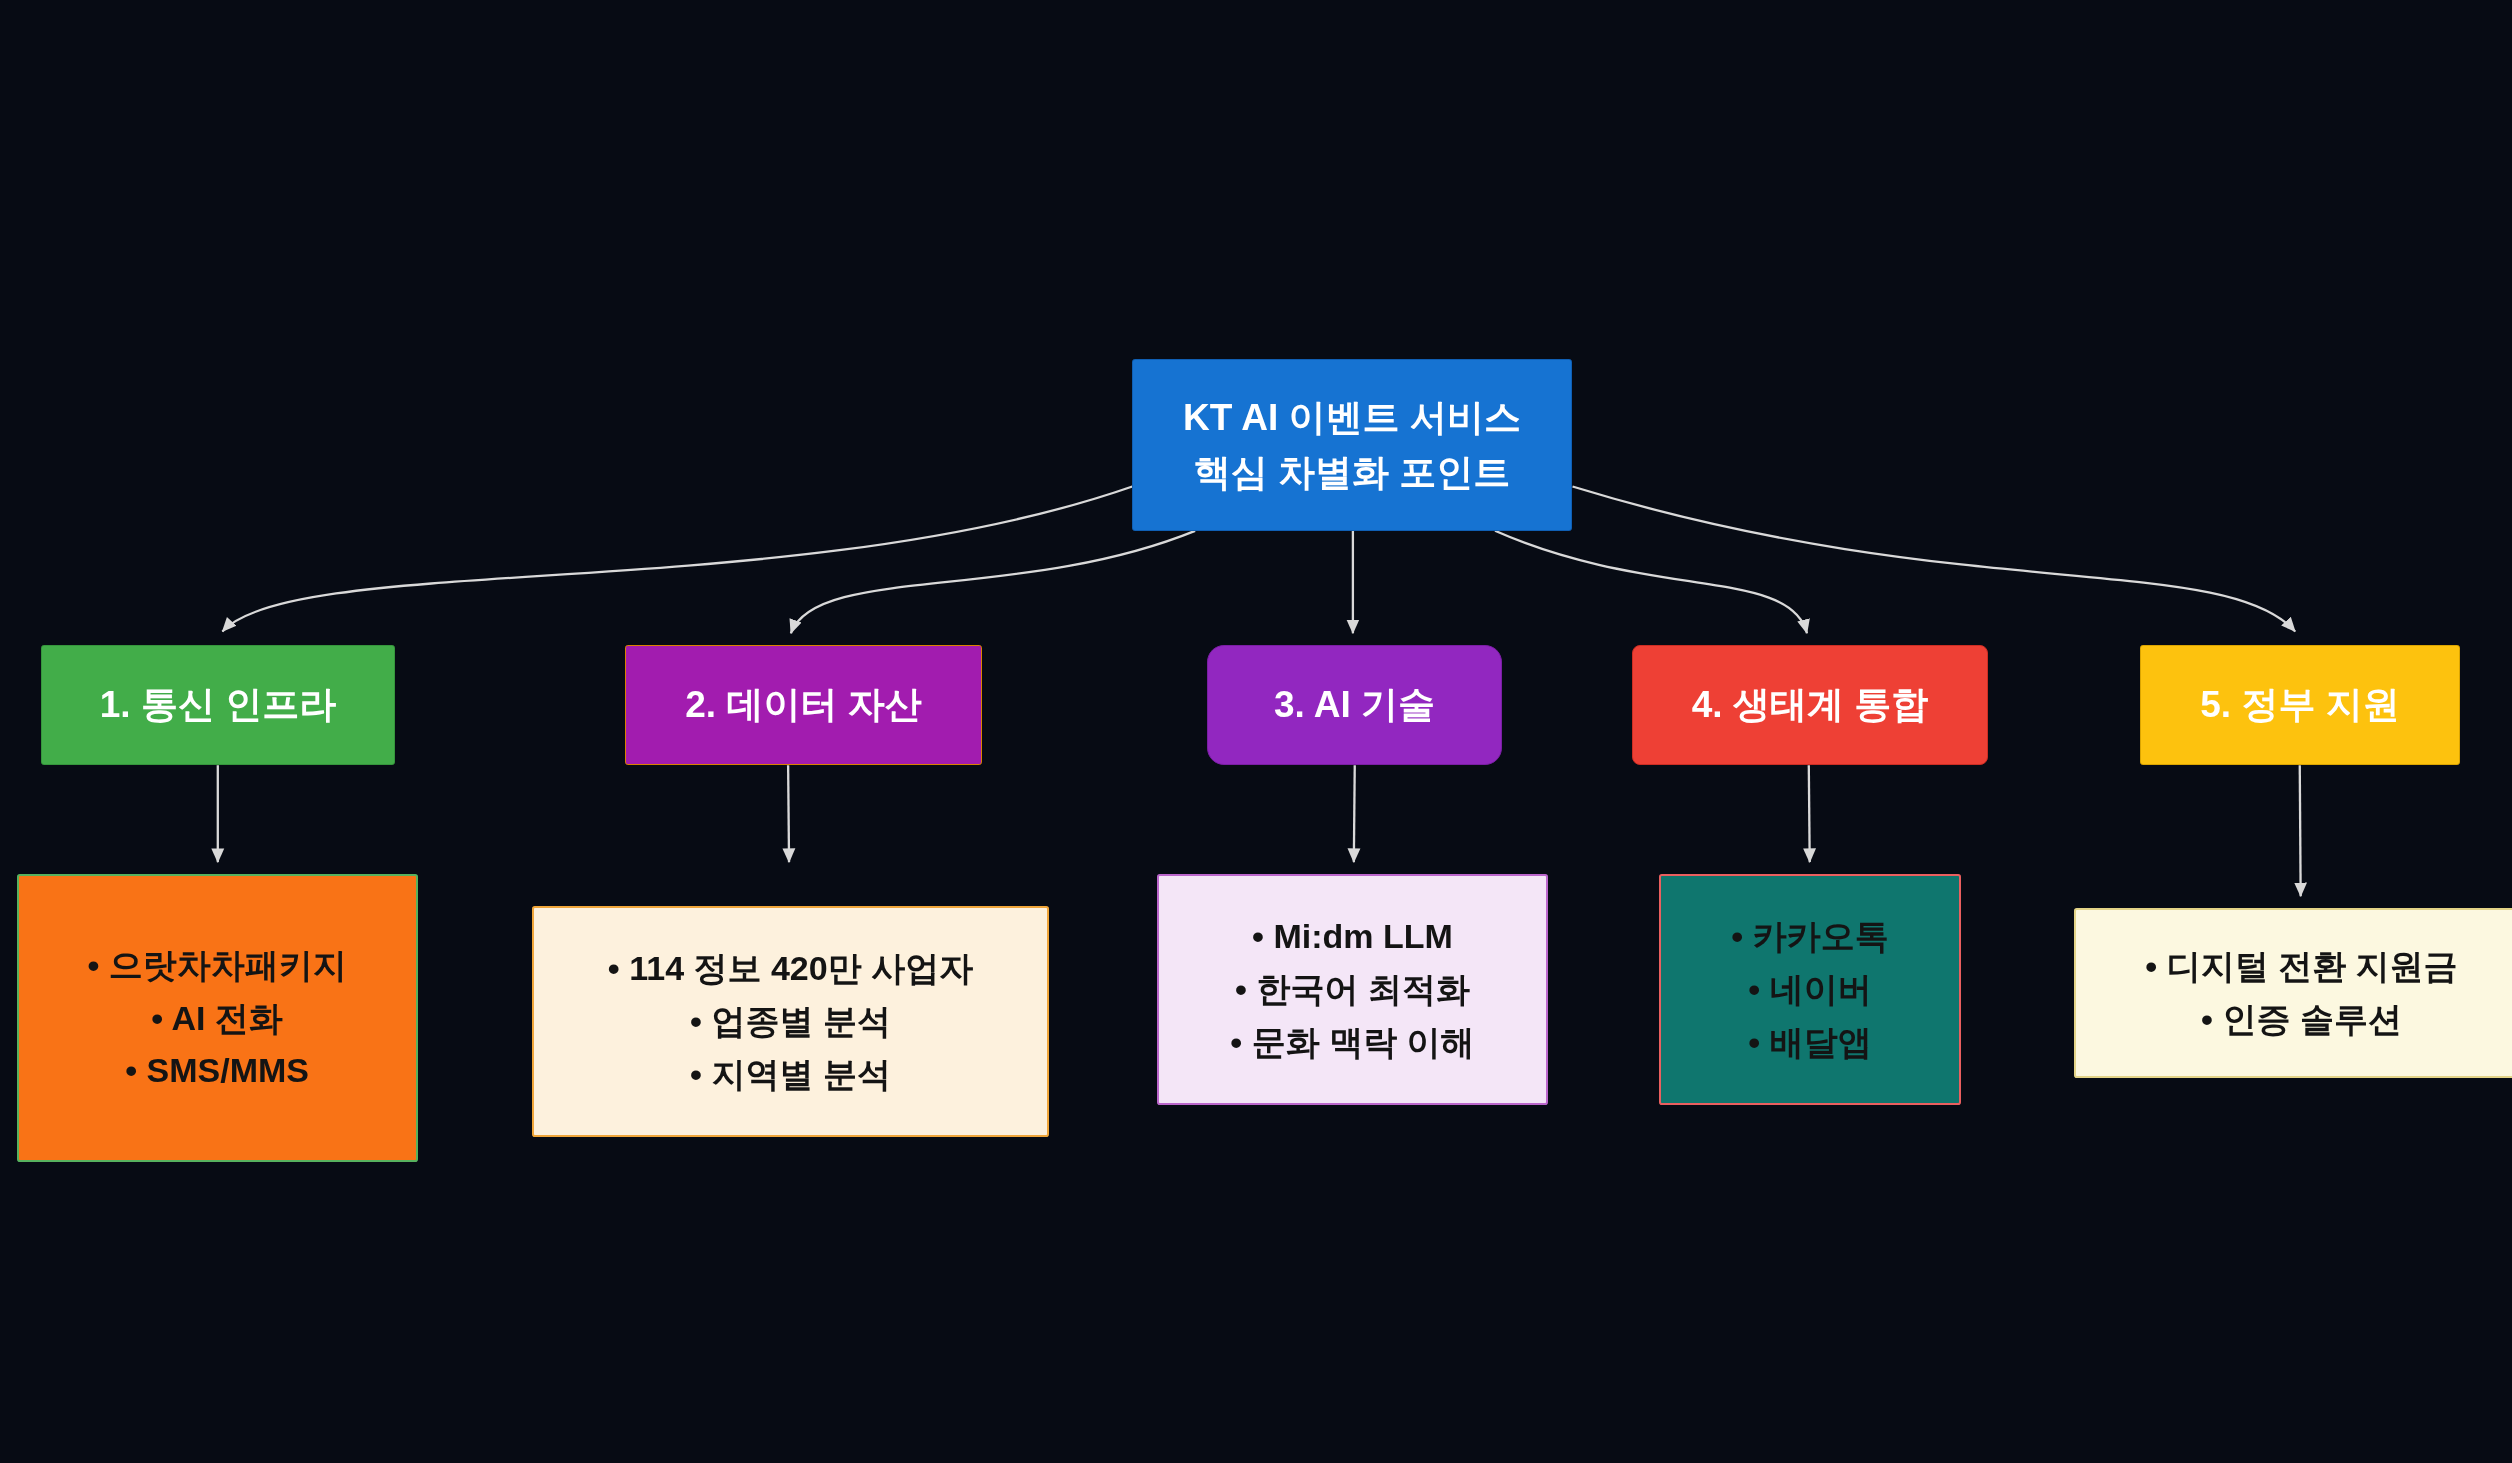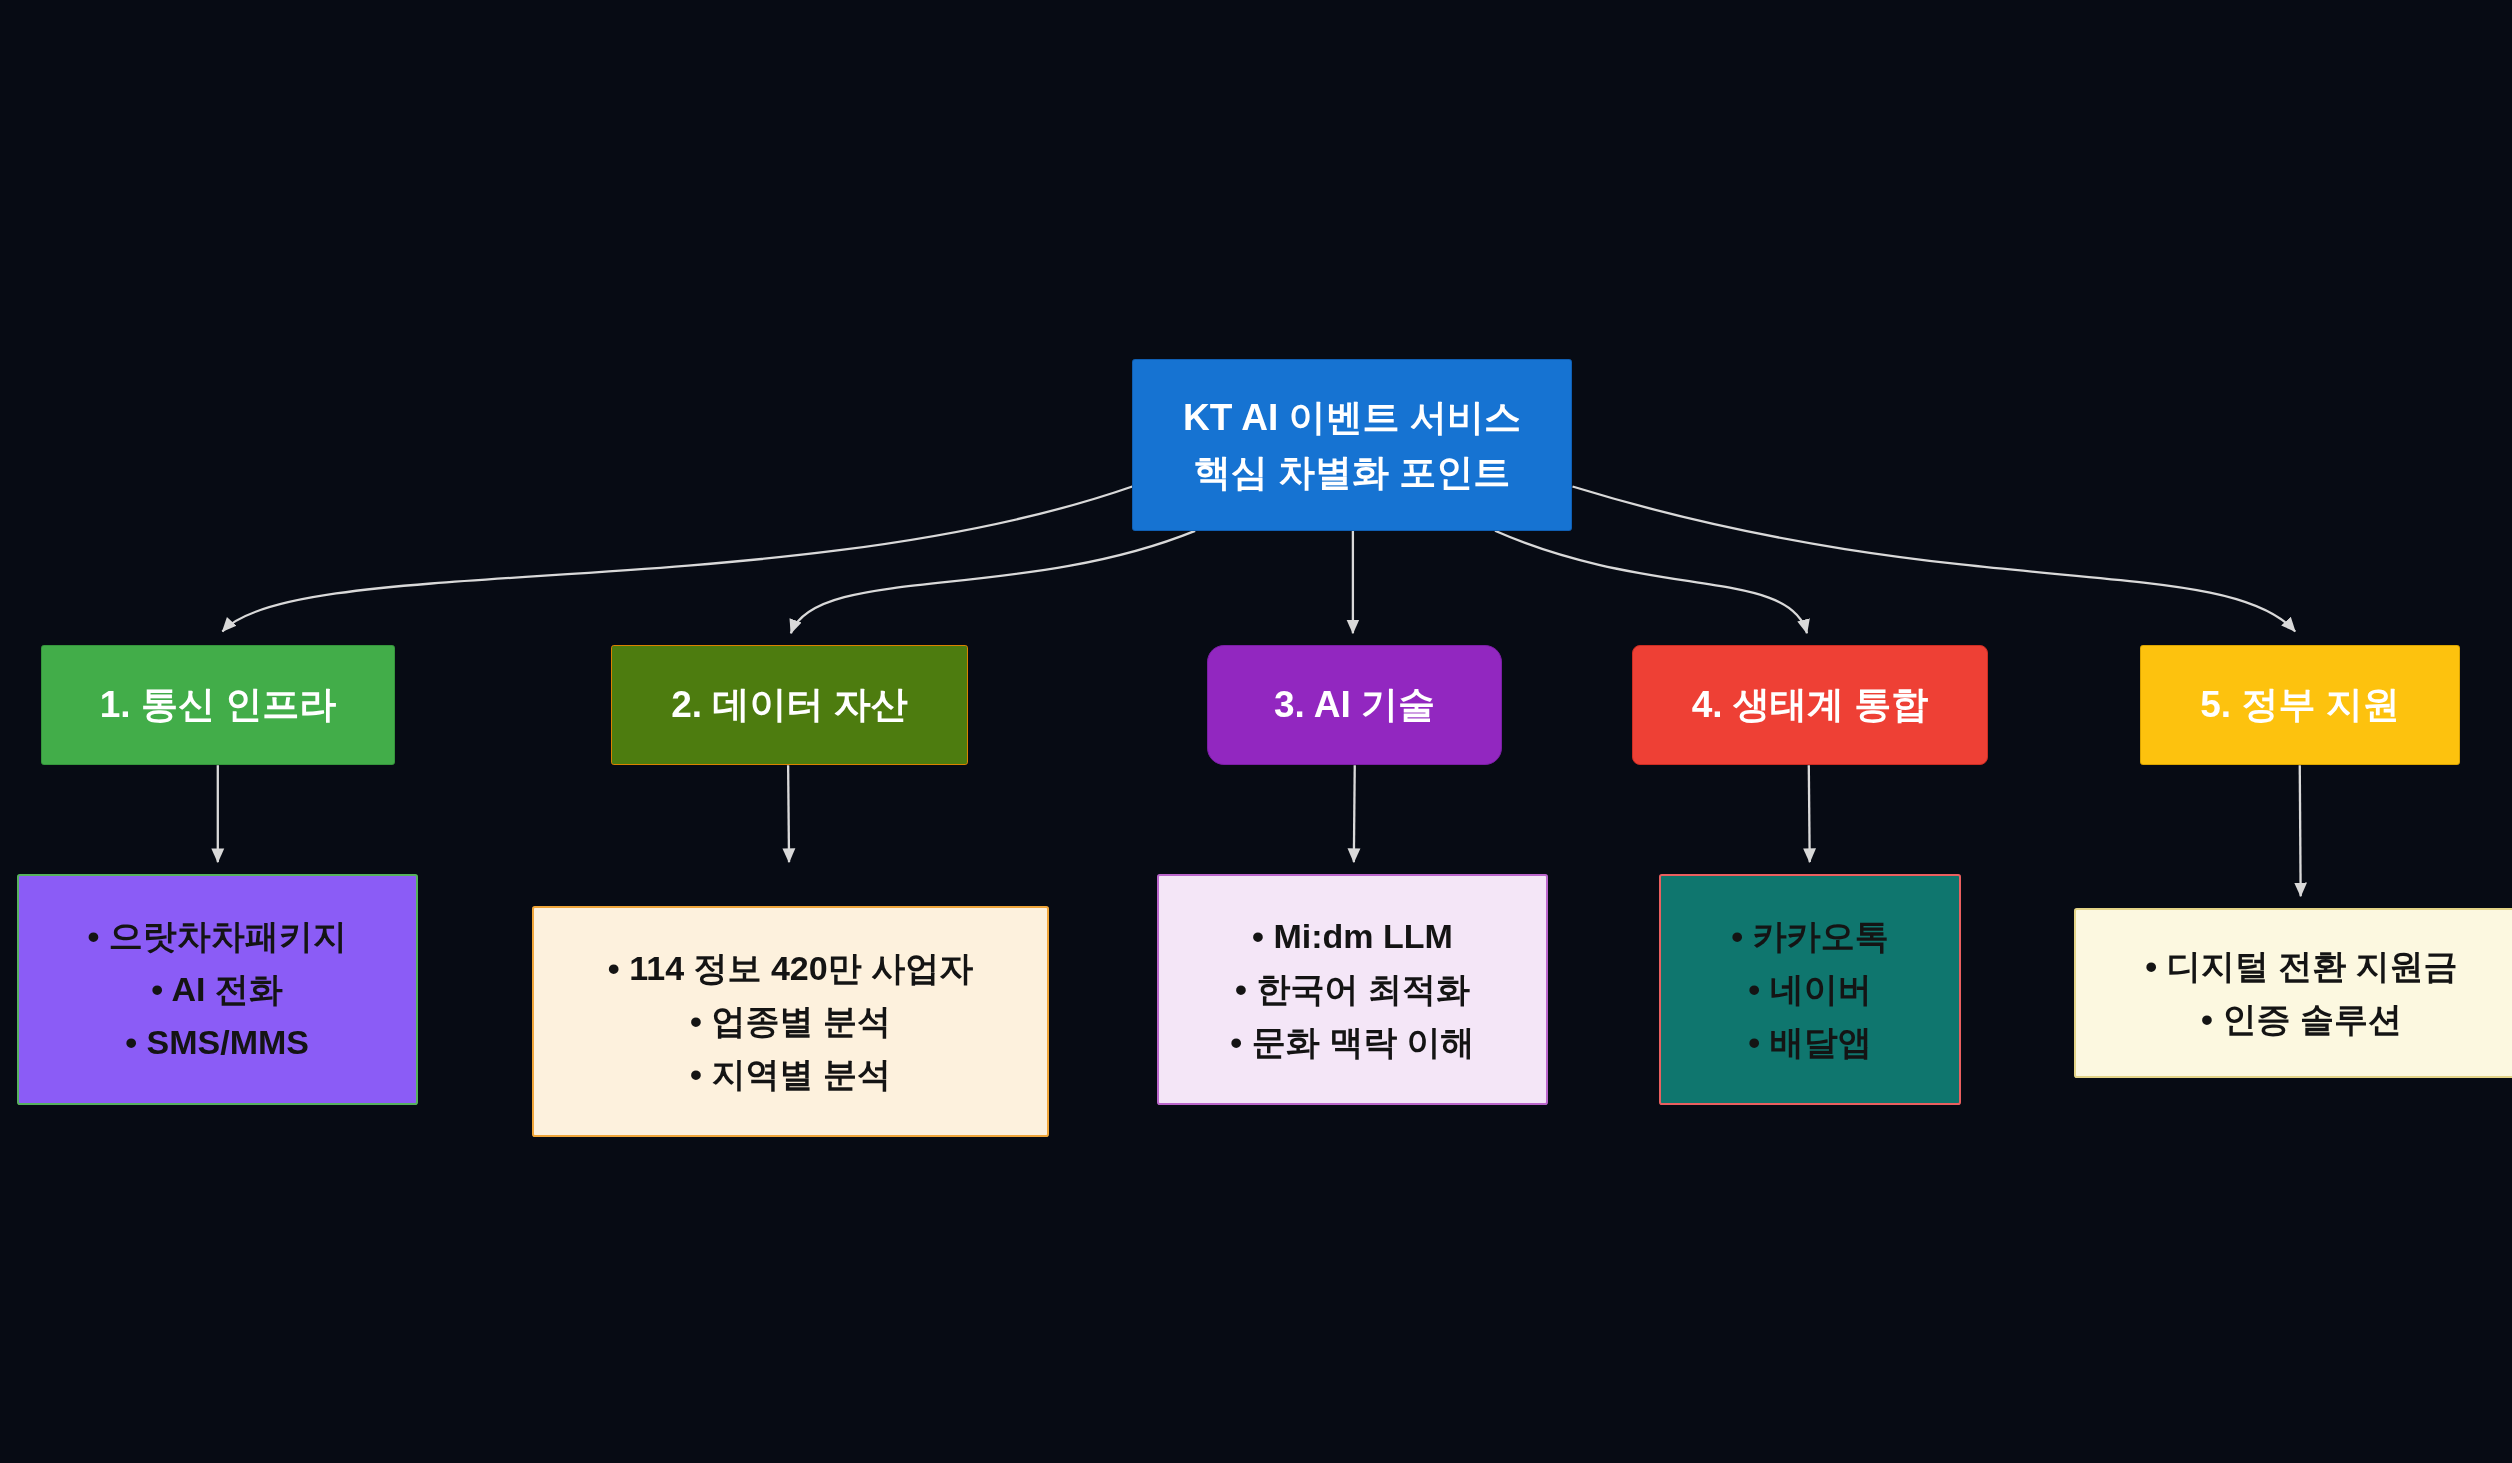--- a/index.html
+++ b/index.html
@@ -23,30 +23,30 @@
     background:#1673d2;border:1.8px solid #0f5fb4;
     color:#ffffff;font-size:37px;font-weight:700;line-height:1.5;
     flex-direction:column;
   }
   .header{
     top:645px;height:120px;
     color:#ffffff;font-size:37px;font-weight:700;
     border:1.8px solid rgba(0,0,0,0.18);
   }
   .h0{left:41px;width:354px;background:#42ad49;border-color:#35963c;}
-  .h1{left:611px;width:357px;background:#4d7c0f;border-color:#db8200;}
+  .h1{left:625px;width:357px;background:#a21caf;border-color:#db8200;}
   .h2{left:1207px;width:295px;background:#9227c0;border-color:#7a1ea4;border-radius:17px;}
   .h3{left:1632px;width:356px;background:#ee4035;border-color:#cc2d23;border-radius:8px;}
   .h4{left:2140px;width:320px;background:#fdc20e;border-color:#dba400;}
 
   .detail{
     border-width:2.8px;border-style:solid;
     color:#141414;font-size:34px;font-weight:600;
   }
-  .d0{left:16.6px;top:874px;width:401px;height:231px;background:#8b5cf6;border-color:#57b25e;}
+  .d0{left:16.6px;top:874px;width:401px;height:288px;background:#f97316;border-color:#57b25e;}
   .d1{left:532px;top:874px;width:517px;height:231px;background:#fdf1dd;border-color:#f0a63a;margin-top:32px;}
   .d2{left:1157px;top:874px;width:391px;height:231px;background:#f4e6f7;border-color:#bb66cc;}
   .d3{left:1659px;top:874px;width:302px;height:231px;background:#0f766e;border-color:#ea5f5f;}
   .d4{left:2074px;top:908px;width:455px;height:170px;background:#fcf8e0;border-color:#e3d488;}
 
   .detail ul{list-style:none;margin:0;padding:0;}
   .detail li{line-height:1.55;white-space:nowrap;}
   .detail li::before{content:"• ";}
 </style>
 </head>

